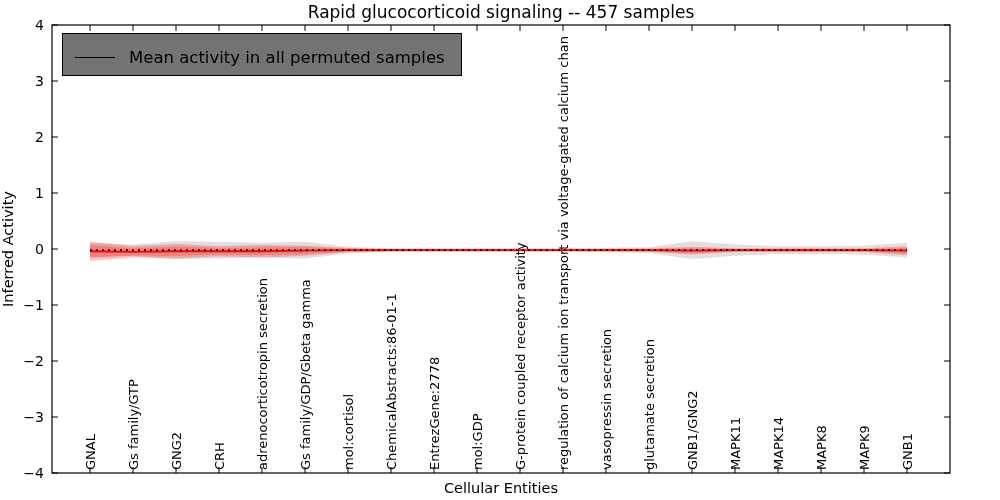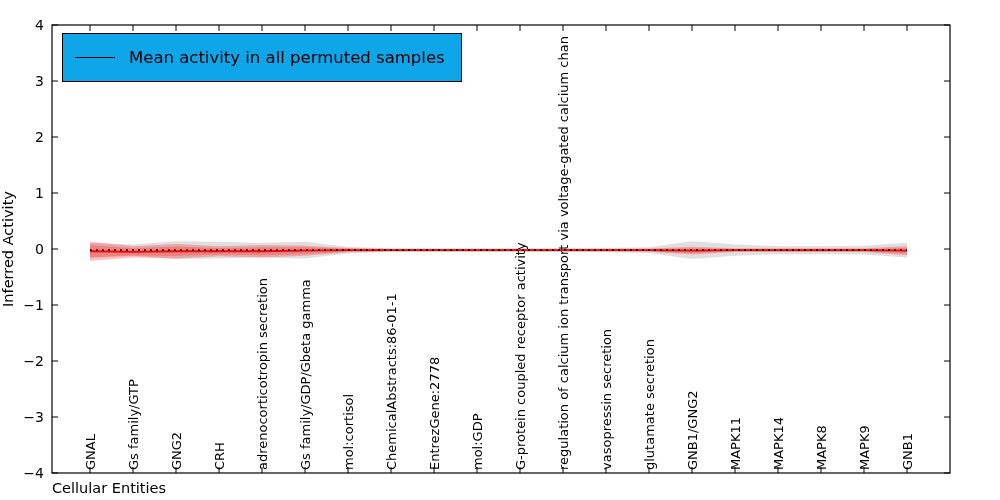--- a/index.html
+++ b/index.html
@@ -2,26 +2,26 @@
 <html><head>
 <meta charset="utf-8">
 <style>
   html,body{margin:0;padding:0;background:#ffffff;}
   .fig{position:relative;width:1000px;height:500px;background:#ffffff;overflow:hidden;
        font-family:"DejaVu Sans",sans-serif;color:#000;}
   svg{position:absolute;left:0;top:0;}
   svg text{font-family:"DejaVu Sans",sans-serif;}
   .title{position:absolute;left:52px;top:2px;width:898px;text-align:center;
          font-size:17px;color:#000;}
-  .xlabel{position:absolute;left:52px;top:480px;width:898px;
+  .xlabel{position:absolute;left:52px;top:480px;width:898px;text-align:center;
           font-size:14.5px;color:#000;}
   .ylabel{position:absolute;left:8px;top:249px;transform:translate(-50%,-50%) rotate(-90deg);
           white-space:nowrap;font-size:14.5px;color:#000;}
-  .legend{position:absolute;left:62px;top:33px;background:#0ea5e9;
-          border:1.6px solid #000;padding:9px 16px 9px 12px;}
+  .legend{position:absolute;left:62px;top:33px;background:#737373;
+          border:1.6px solid #000;padding:9px 16px 3px 12px;}
   .legend-row{display:flex;align-items:center;height:29px;white-space:nowrap;}
   .legend-line{display:inline-block;width:40px;height:0;border-top:1.8px solid #000;
                margin-right:14px;flex:0 0 auto;}
   .legend-label{font-size:16.5px;color:#000;}
 </style>
 </head>
 <body>
 
 <div class="fig">
   <svg id="plot" width="1000" height="500">
@@ -113,20 +113,21 @@
       <line x1="950" y1="361" x2="944" y2="361" stroke="#000"></line>
       <text x="44" y="366" text-anchor="end" font-size="14" fill="#000">−2</text>
       <line x1="52" y1="417" x2="58" y2="417" stroke="#000"></line>
       <line x1="950" y1="417" x2="944" y2="417" stroke="#000"></line>
       <text x="44" y="422" text-anchor="end" font-size="14" fill="#000">−3</text>
       <line x1="52" y1="473" x2="58" y2="473" stroke="#000"></line>
       <line x1="950" y1="473" x2="944" y2="473" stroke="#000"></line>
       <text x="44" y="478" text-anchor="end" font-size="14" fill="#000">−4</text>
     </svg>
 
+  <div class="title">Rapid glucocorticoid signaling -- 457 samples</div>
 
   <div class="ylabel">Inferred Activity</div>
 
   <div class="xlabel">Cellular Entities</div>
 
   <div class="legend">
     <div class="legend-row">
       <span class="legend-line" id="lg0" style="border-top-color: rgb(0, 0, 0);"></span>
       <span class="legend-label">Mean activity in all permuted samples</span>
     </div>

